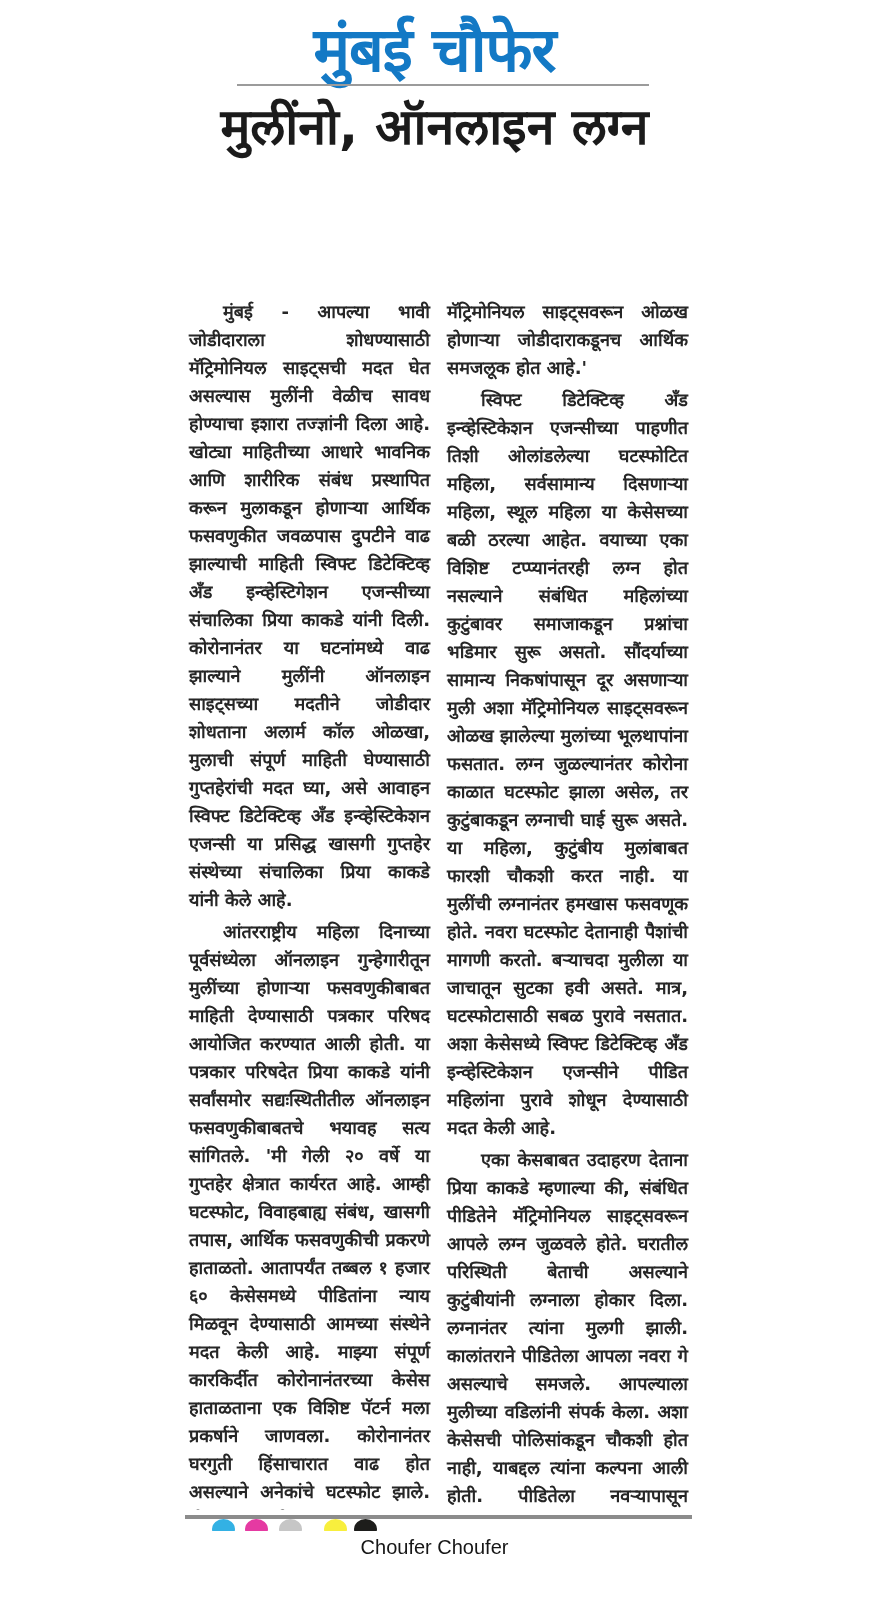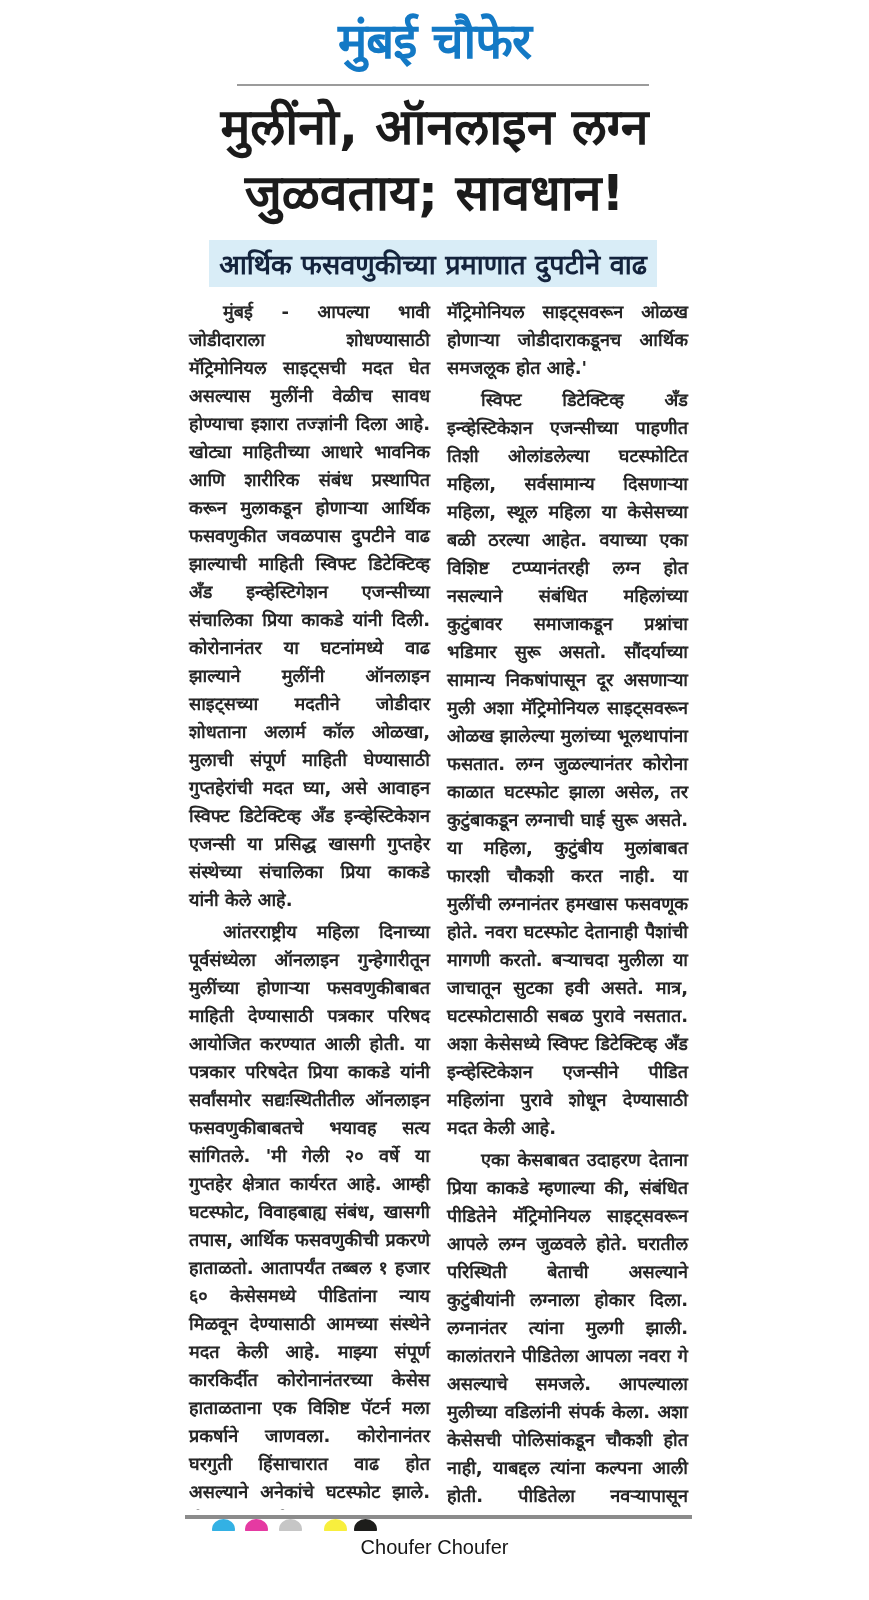--- a/index.html
+++ b/index.html
@@ -14,21 +14,21 @@
     background: #ffffff;
     overflow: hidden;
     font-family: "DejaVu Sans", "Liberation Sans", sans-serif;
   }
   .masthead {
     position: absolute;
     top: 6px;
     left: 0;
     width: 100%;
     text-align: center;
-    font-size: 49px;
+    font-size: 61px;
     font-weight: 700;
     letter-spacing: -1px;
     color: var(--masthead-blue, #1379c5);
   }
   .masthead-rule {
     position: absolute;
     top: 84px;
     left: 237px;
     width: 412px;
     height: 2px;
@@ -130,24 +130,22 @@
 <body>
 
 <div class="page">
 
   <div class="masthead">मुंबई चौफेर</div>
 
   <div class="masthead-rule"></div>
 
   <h1 class="headline">
     <span class="hl-line">मुलींनो, ऑनलाइन लग्न</span>
-    <span class="hl-line">जुळवताय; सावधान!</span>
   </h1>
 
-  <div class="subhead">आर्थिक फसवणुकीच्या प्रमाणात दुपटीने वाढ</div>
 
   <div class="body-cols">
     <div class="col">
       <p class="para indent">मुंबई - आपल्या भावी जोडीदाराला शोधण्यासाठी मॅट्रिमोनियल साइट्सची मदत घेत असल्यास मुलींनी वेळीच सावध होण्याचा इशारा तज्ज्ञांनी दिला आहे. खोट्या माहितीच्या आधारे भावनिक आणि शारीरिक संबंध प्रस्थापित करून मुलाकडून होणाऱ्या आर्थिक फसवणुकीत जवळपास दुपटीने वाढ झाल्याची माहिती स्विफ्ट डिटेक्टिव्ह अँड इन्व्हेस्टिगेशन एजन्सीच्या संचालिका प्रिया काकडे यांनी दिली. कोरोनानंतर या घटनांमध्ये वाढ झाल्याने मुलींनी ऑनलाइन साइट्सच्या मदतीने जोडीदार शोधताना अलार्म कॉल ओळखा, मुलाची संपूर्ण माहिती घेण्यासाठी गुप्तहेरांची मदत घ्या, असे आवाहन स्विफ्ट डिटेक्टिव्ह अँड इन्व्हेस्टिकेशन एजन्सी या प्रसिद्ध खासगी गुप्तहेर संस्थेच्या संचालिका प्रिया काकडे यांनी केले आहे.</p>
       <p class="para indent">आंतरराष्ट्रीय महिला दिनाच्या पूर्वसंध्येला ऑनलाइन गुन्हेगारीतून मुलींच्या होणाऱ्या फसवणुकीबाबत माहिती देण्यासाठी पत्रकार परिषद आयोजित करण्यात आली होती. या पत्रकार परिषदेत प्रिया काकडे यांनी सर्वांसमोर सद्यःस्थितीतील ऑनलाइन फसवणुकीबाबतचे भयावह सत्य सांगितले. 'मी गेली २० वर्षे या गुप्तहेर क्षेत्रात कार्यरत आहे. आम्ही घटस्फोट, विवाहबाह्य संबंध, खासगी तपास, आर्थिक फसवणुकीची प्रकरणे हाताळतो. आतापर्यंत तब्बल १ हजार ६० केसेसमध्ये पीडितांना न्याय मिळवून देण्यासाठी आमच्या संस्थेने मदत केली आहे. माझ्या संपूर्ण कारकिर्दीत कोरोनानंतरच्या केसेस हाताळताना एक विशिष्ट पॅटर्न मला प्रकर्षाने जाणवला. कोरोनानंतर घरगुती हिंसाचारात वाढ होत असल्याने अनेकांचे घटस्फोट झाले. तीन-चार वर्षांचा काळ सरल्यानंतर आता महिला लग्नाचा पुनर्विचार करू लागल्या आहेत. या महिलांची</p>
     </div>
     <div class="col">
       <p class="para">मॅट्रिमोनियल साइट्सवरून ओळख होणाऱ्या जोडीदाराकडूनच आर्थिक समजलूक होत आहे.'</p>
       <p class="para indent">स्विफ्ट डिटेक्टिव्ह अँड इन्व्हेस्टिकेशन एजन्सीच्या पाहणीत तिशी ओलांडलेल्या घटस्फोटित महिला, सर्वसामान्य दिसणाऱ्या महिला, स्थूल महिला या केसेसच्या बळी ठरल्या आहेत. वयाच्या एका विशिष्ट टप्प्यानंतरही लग्न होत नसल्याने संबंधित महिलांच्या कुटुंबावर समाजाकडून प्रश्नांचा भडिमार सुरू असतो. सौंदर्याच्या सामान्य निकषांपासून दूर असणाऱ्या मुली अशा मॅट्रिमोनियल साइट्सवरून ओळख झालेल्या मुलांच्या भूलथापांना फसतात. लग्न जुळल्यानंतर कोरोना काळात घटस्फोट झाला असेल, तर कुटुंबाकडून लग्नाची घाई सुरू असते. या महिला, कुटुंबीय मुलांबाबत फारशी चौकशी करत नाही. या मुलींची लग्नानंतर हमखास फसवणूक होते. नवरा घटस्फोट देतानाही पैशांची मागणी करतो. बऱ्याचदा मुलीला या जाचातून सुटका हवी असते. मात्र, घटस्फोटासाठी सबळ पुरावे नसतात. अशा केसेसध्ये स्विफ्ट डिटेक्टिव्ह अँड इन्व्हेस्टिकेशन एजन्सीने पीडित महिलांना पुरावे शोधून देण्यासाठी मदत केली आहे.</p>
       <p class="para indent">एका केसबाबत उदाहरण देताना प्रिया काकडे म्हणाल्या की, संबंधित पीडितेने मॅट्रिमोनियल साइट्सवरून आपले लग्न जुळवले होते. घरातील परिस्थिती बेताची असल्याने कुटुंबीयांनी लग्नाला होकार दिला. लग्नानंतर त्यांना मुलगी झाली. कालांतराने पीडितेला आपला नवरा गे असल्याचे समजले. आपल्याला मुलीच्या वडिलांनी संपर्क केला. अशा केसेसची पोलिसांकडून चौकशी होत नाही, याबद्दल त्यांना कल्पना आली होती. पीडितेला नवऱ्यापासून घटस्फोट हवा होता. आम्ही न्यायालयासमोर सबळ पुरावे सादर केले. पीडितेला पोटगी मिळाली आणि मुलीचा ताबाही मिळाला.</p>

